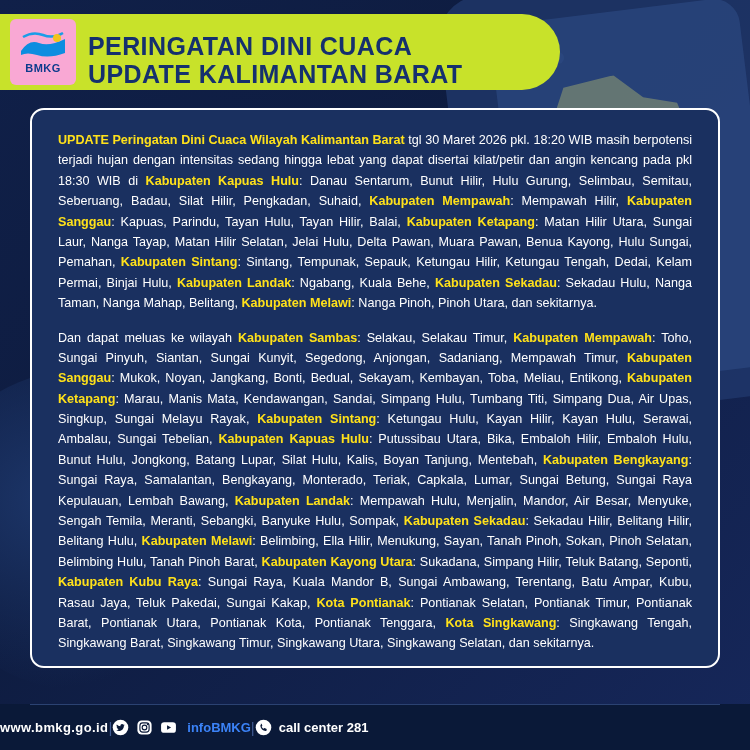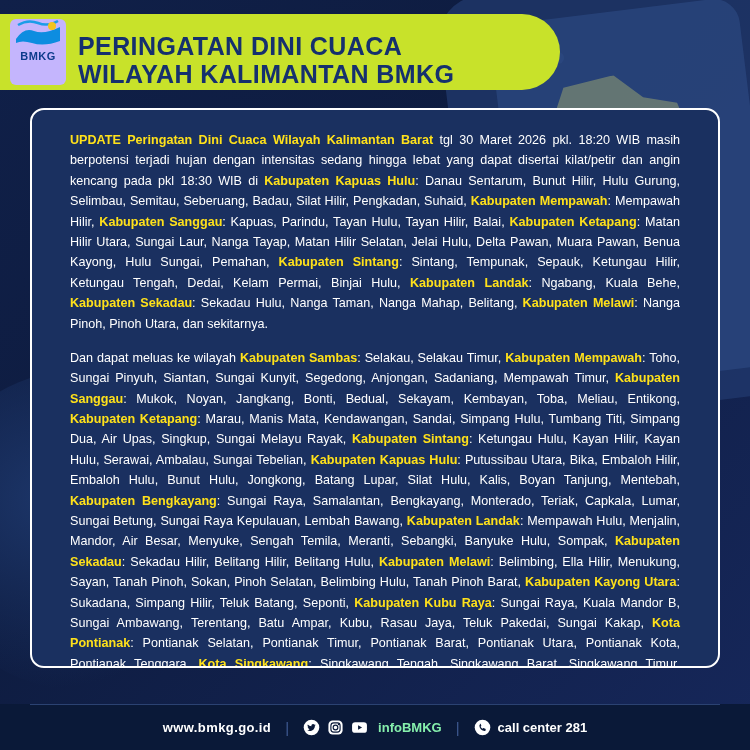--- a/index.html
+++ b/index.html
@@ -63,26 +63,26 @@
     left: 0; top: 14px;
     width: 560px; height: 76px;
     background: #c8e22a;
     border-top-right-radius: 38px;
     border-bottom-right-radius: 38px;
     display: flex;
     align-items: center;
     z-index: 5;
   }
   .logo {
-    width: 56px; height: 66px;
+    width: 66px; height: 66px;
     margin-left: 10px; margin-right: 12px;
-    background: #c4b5fd;
+    background: #f9a8d4;
     border-radius: 6px;
     display: flex; flex-direction: column;
-    align-items: center; justify-content: flex-start;
+    align-items: center; justify-content: center;
     flex: 0 0 auto;
   }
   .logo-mark {
     width: 48px; height: 30px;
     position: relative;
   }
   .logo-text {
     font-size: 11px; font-weight: bold;
     color: #0d3b8c; letter-spacing: .5px;
     margin-top: 1px;
@@ -97,21 +97,21 @@
   .title-2 { font-size: 25px; }
 
   
   .card {
     position: absolute;
     left: 30px; top: 108px;
     width: 690px; height: 560px;
     background: #1a3060;
     border: 2px solid #ffffff;
     border-radius: 14px;
-    padding: 20px 38px;
+    padding: 20px 26px;
     z-index: 4;
     overflow: hidden;
   }
   .para {
     font-size: 12.6px;
     line-height: 1.62;
     color: #ffffff;
     text-align: justify;
     margin-bottom: 14px;
   }
@@ -119,41 +119,40 @@
   .plain { color: #ffffff; }
 
   
   .footer {
     position: absolute;
     left: 0; bottom: 0;
     width: 750px; height: 46px;
     background: #0a1938;
     display: flex;
     align-items: center;
-    justify-content: center;
-    gap: 14px;
+    gap: 0;
     z-index: 6;
   }
   .footer-line {
     position: absolute;
     left: 30px; right: 30px; top: 0;
     height: 1px; background: #2b4272;
   }
   .footer-web {
     color: #ffffff; font-size: 13px; font-weight: bold;
     letter-spacing: .4px;
   }
   .sep { color: #3f5a92; font-size: 15px; }
   .social { display: flex; align-items: center; gap: 7px; }
   .sicon {
     width: 17px; height: 17px;
     display: inline-block;
     fill: #ffffff;
   }
-  .footer-handle { color: #86efac; font-size: 13px; font-weight: bold; margin-left: 3px; }
+  .footer-handle { color: #3b82f6; font-size: 13px; font-weight: bold; margin-left: 3px; }
   .callcenter { display: flex; align-items: center; gap: 7px; }
   .callcenter-text { color: #ffffff; font-size: 13px; font-weight: bold; }
 </style>
 </head>
 <body>
 
 <div id="poster">
 
   <div class="bg-phone"></div>
   <div class="bg-phone-inner"></div>
@@ -171,21 +170,21 @@
     <div class="logo">
       <svg class="logo-mark" viewBox="0 0 48 30">
         <path d="M2 20 Q10 8 20 12 Q30 16 46 8 L46 22 Q30 28 18 24 Q8 21 2 24 Z" fill="#0d8de0"></path>
         <path d="M4 6 Q14 0 24 4 Q34 8 44 2" stroke="#1a9de8" stroke-width="2.5" fill="none"></path>
         <circle cx="38" cy="7" r="4" fill="#f2c41d"></circle>
       </svg>
       <div class="logo-text">BMKG</div>
     </div>
     <div class="header-titles">
       <div class="title-1">PERINGATAN DINI CUACA</div>
-      <div class="title-2">WILAYAH KALIMANTAN BMKG</div>
+      <div class="title-2">UPDATE KALIMANTAN BARAT</div>
     </div>
   </div>
 
   <div class="card">
     <p class="para" id="p1"><span class="hl">UPDATE Peringatan Dini Cuaca Wilayah Kalimantan Barat</span><span class="plain"> tgl 30 Maret 2026 pkl. 18:20 WIB masih berpotensi terjadi hujan dengan intensitas sedang hingga lebat yang dapat disertai kilat/petir dan angin kencang pada pkl 18:30 WIB di </span><span class="hl">Kabupaten Kapuas Hulu</span><span class="plain">: Danau Sentarum, Bunut Hilir, Hulu Gurung, Selimbau, Semitau, Seberuang, Badau, Silat Hilir, Pengkadan, Suhaid, </span><span class="hl">Kabupaten Mempawah</span><span class="plain">: Mempawah Hilir, </span><span class="hl">Kabupaten Sanggau</span><span class="plain">: Kapuas, Parindu, Tayan Hulu, Tayan Hilir, Balai, </span><span class="hl">Kabupaten Ketapang</span><span class="plain">: Matan Hilir Utara, Sungai Laur, Nanga Tayap, Matan Hilir Selatan, Jelai Hulu, Delta Pawan, Muara Pawan, Benua Kayong, Hulu Sungai, Pemahan, </span><span class="hl">Kabupaten Sintang</span><span class="plain">: Sintang, Tempunak, Sepauk, Ketungau Hilir, Ketungau Tengah, Dedai, Kelam Permai, Binjai Hulu, </span><span class="hl">Kabupaten Landak</span><span class="plain">: Ngabang, Kuala Behe, </span><span class="hl">Kabupaten Sekadau</span><span class="plain">: Sekadau Hulu, Nanga Taman, Nanga Mahap, Belitang, </span><span class="hl">Kabupaten Melawi</span><span class="plain">: Nanga Pinoh, Pinoh Utara, dan sekitarnya.</span></p>
     <p class="para" id="p2"><span class="plain">Dan dapat meluas ke wilayah </span><span class="hl">Kabupaten Sambas</span><span class="plain">: Selakau, Selakau Timur, </span><span class="hl">Kabupaten Mempawah</span><span class="plain">: Toho, Sungai Pinyuh, Siantan, Sungai Kunyit, Segedong, Anjongan, Sadaniang, Mempawah Timur, </span><span class="hl">Kabupaten Sanggau</span><span class="plain">: Mukok, Noyan, Jangkang, Bonti, Bedual, Sekayam, Kembayan, Toba, Meliau, Entikong, </span><span class="hl">Kabupaten Ketapang</span><span class="plain">: Marau, Manis Mata, Kendawangan, Sandai, Simpang Hulu, Tumbang Titi, Simpang Dua, Air Upas, Singkup, Sungai Melayu Rayak, </span><span class="hl">Kabupaten Sintang</span><span class="plain">: Ketungau Hulu, Kayan Hilir, Kayan Hulu, Serawai, Ambalau, Sungai Tebelian, </span><span class="hl">Kabupaten Kapuas Hulu</span><span class="plain">: Putussibau Utara, Bika, Embaloh Hilir, Embaloh Hulu, Bunut Hulu, Jongkong, Batang Lupar, Silat Hulu, Kalis, Boyan Tanjung, Mentebah, </span><span class="hl">Kabupaten Bengkayang</span><span class="plain">: Sungai Raya, Samalantan, Bengkayang, Monterado, Teriak, Capkala, Lumar, Sungai Betung, Sungai Raya Kepulauan, Lembah Bawang, </span><span class="hl">Kabupaten Landak</span><span class="plain">: Mempawah Hulu, Menjalin, Mandor, Air Besar, Menyuke, Sengah Temila, Meranti, Sebangki, Banyuke Hulu, Sompak, </span><span class="hl">Kabupaten Sekadau</span><span class="plain">: Sekadau Hilir, Belitang Hilir, Belitang Hulu, </span><span class="hl">Kabupaten Melawi</span><span class="plain">: Belimbing, Ella Hilir, Menukung, Sayan, Tanah Pinoh, Sokan, Pinoh Selatan, Belimbing Hulu, Tanah Pinoh Barat, </span><span class="hl">Kabupaten Kayong Utara</span><span class="plain">: Sukadana, Simpang Hilir, Teluk Batang, Seponti, </span><span class="hl">Kabupaten Kubu Raya</span><span class="plain">: Sungai Raya, Kuala Mandor B, Sungai Ambawang, Terentang, Batu Ampar, Kubu, Rasau Jaya, Teluk Pakedai, Sungai Kakap, </span><span class="hl">Kota Pontianak</span><span class="plain">: Pontianak Selatan, Pontianak Timur, Pontianak Barat, Pontianak Utara, Pontianak Kota, Pontianak Tenggara, </span><span class="hl">Kota Singkawang</span><span class="plain">: Singkawang Tengah, Singkawang Barat, Singkawang Timur, Singkawang Utara, Singkawang Selatan, dan sekitarnya.</span></p>
 
   </div>
 
   <div class="footer">

